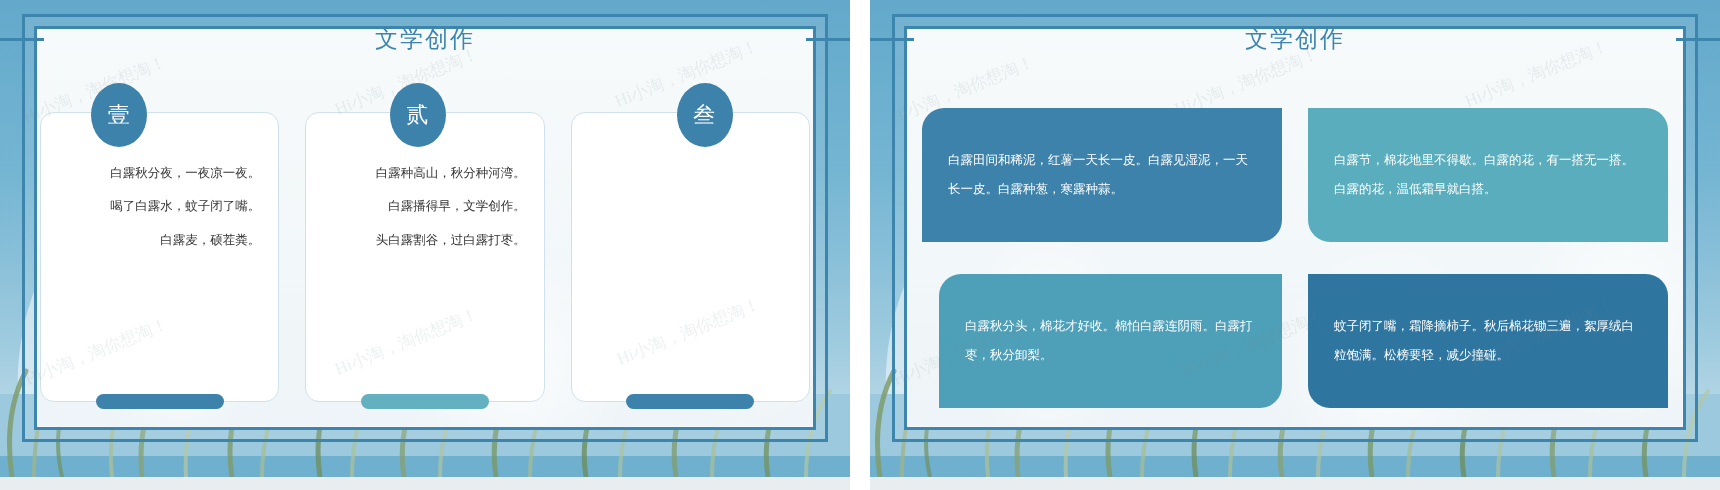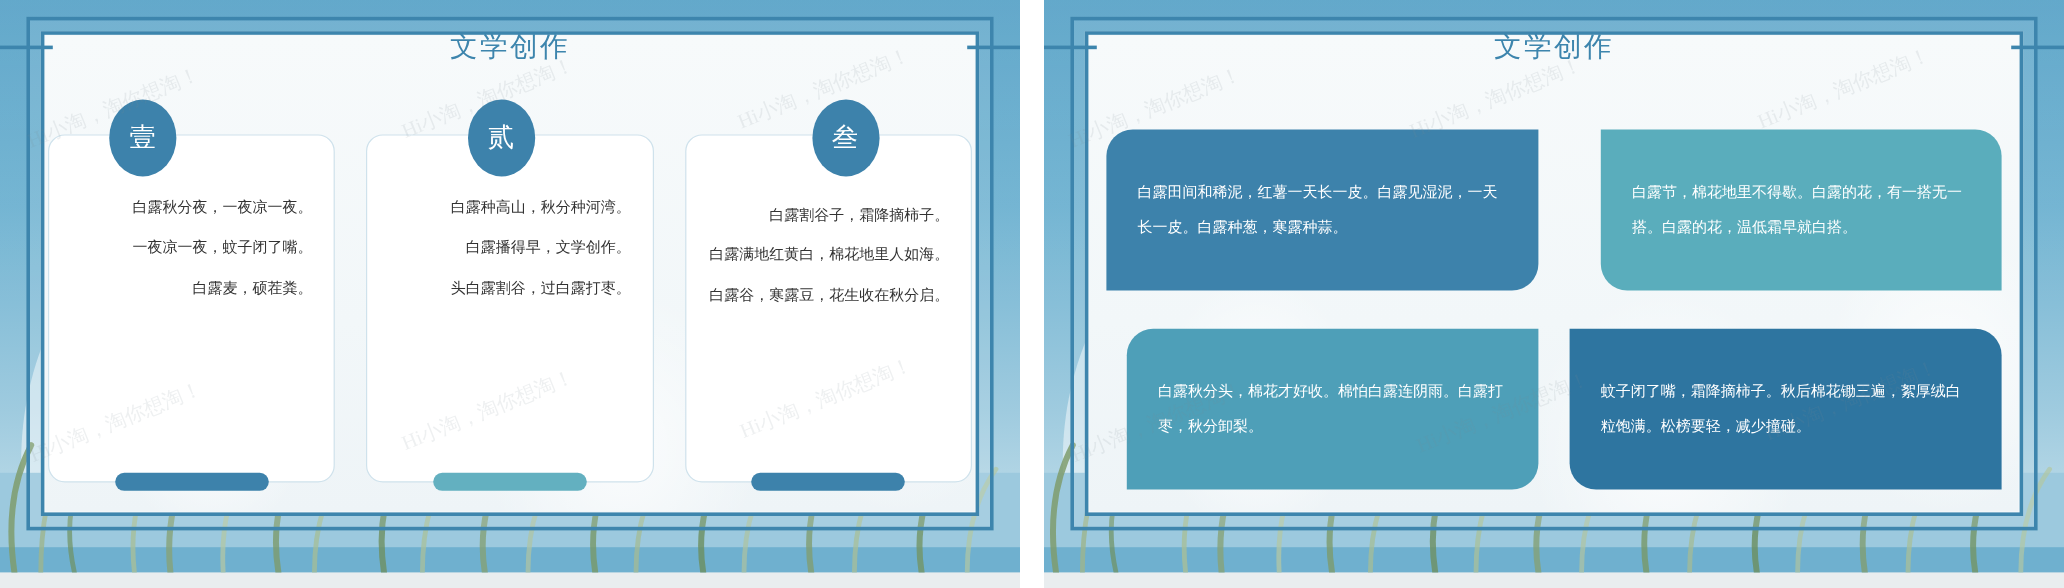--- a/index.html
+++ b/index.html
@@ -179,21 +179,21 @@
     color: #ffffff;
     font-size: 12.5px;
     line-height: 2.3;
     padding: 6px 26px;
     display: flex;
     flex-direction: column;
     justify-content: center;
   }
   .box p { margin: 0; }
   .box-a { background: #3d82ab; border-radius: 22px 0 22px 0; }
-  .box-b { background: #5aadbc; border-radius: 0 22px 0 22px; margin-left: 26px; }
+  .box-b { background: #5aadbc; border-radius: 0 22px 0 22px; }
   .box-c { background: #4e9fb8; border-radius: 22px 0 22px 0; margin-left: 17px; }
   .box-d { background: #2e75a0; border-radius: 0 22px 0 22px; }
 
   
   .wm {
     position: absolute; inset: 0;
     pointer-events: none;
     z-index: 8;
     overflow: hidden;
   }
@@ -270,43 +270,38 @@
       <span class="title-text">文学创作</span>
       <span class="title-rule"></span>
     </div>
 
     <div class="cards">
 
       <div class="card card1">
         <div class="card-badge">壹</div>
         <div class="card-body">
           <p>白露秋分夜，一夜凉一夜。</p>
-          <p>一夜凉一夜，蚊子闭了嘴。</p>
+          <p>喝了白露水，蚊子闭了嘴。</p>
           <p>白露麦，硕茬粪。</p>
         </div>
         <div class="card-bar"></div>
       </div>
 
       <div class="card card2">
         <div class="card-badge">贰</div>
         <div class="card-body">
           <p>白露种高山，秋分种河湾。</p>
           <p>白露播得早，文学创作。</p>
           <p>头白露割谷，过白露打枣。</p>
         </div>
         <div class="card-bar"></div>
       </div>
 
       <div class="card card3">
         <div class="card-badge">叁</div>
-        <div class="card-body">
-          <p>白露割谷子，霜降摘柿子。</p>
-          <p>白露满地红黄白，棉花地里人如海。</p>
-          <p>白露谷，寒露豆，花生收在秋分启。</p>
-        </div>
         <div class="card-bar"></div>
       </div>
 
     </div>
 
     <div class="wm">
       <span style="left:18px;  top:78px;">Hi小淘，淘你想淘！</span>
       <span style="left:330px; top:70px;">Hi小淘，淘你想淘！</span>
       <span style="left:610px; top:62px;">Hi小淘，淘你想淘！</span>
       <span style="left:20px;  top:340px;">Hi小淘，淘你想淘！</span>

